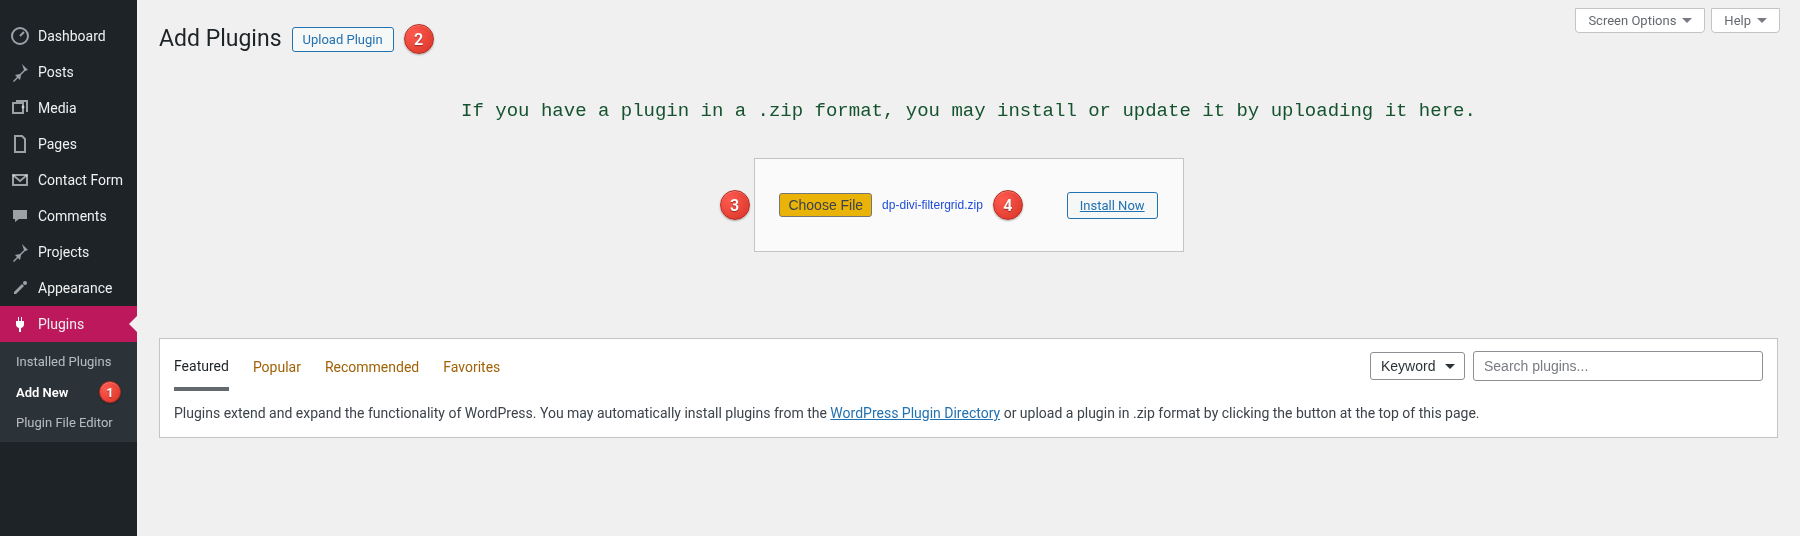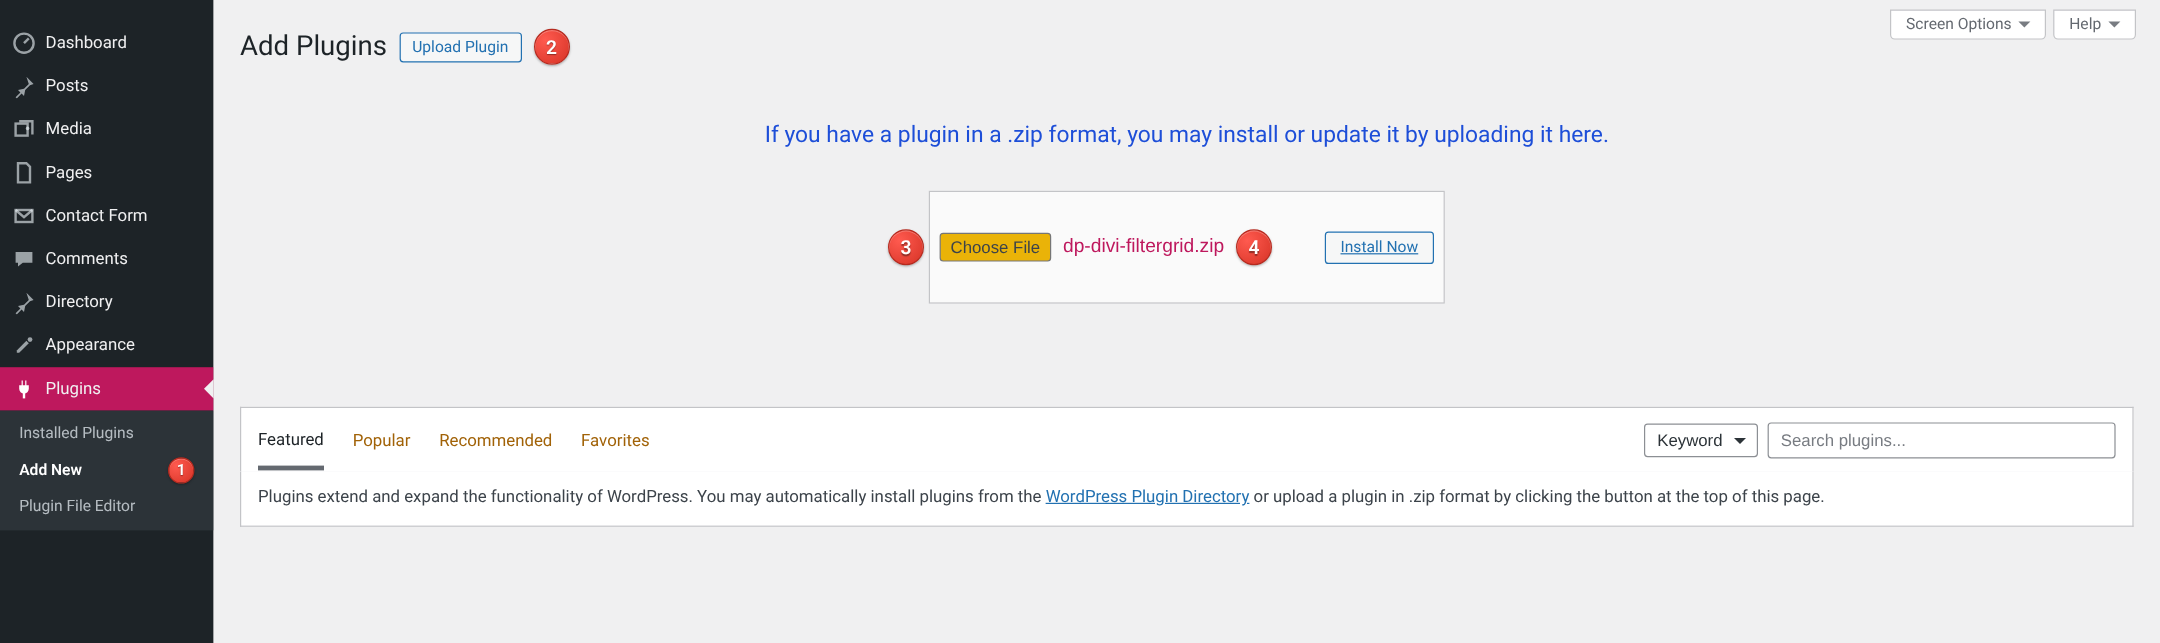--- a/index.html
+++ b/index.html
@@ -9,21 +9,21 @@
     color: #3c434a;
     background: #f0f0f1;
     width: 1800px;
     height: 536px;
     overflow: hidden;
     display: flex;
   }
 
   
   .sidebar {
-    width: 178px;
+    width: 137px;
     background: #1d2327;
     color: #f0f0f1;
     flex-shrink: 0;
     height: 100%;
     position: relative;
   }
   .sidebar .spacer-top { height: 18px; }
   .menu-item {
     display: flex;
     align-items: center;
@@ -134,22 +134,23 @@
   }
 
   .upload-area-wrap {
     display: flex;
     flex-direction: column;
     align-items: center;
     margin-top: 46px;
   }
   .upload-msg {
     font-size: 19px;
-    color: #1d4ed8;
+    color: #14532d;
     text-align: center;
+    font-family: Liberation Mono, monospace;
   }
   .upload-box {
     margin-top: 36px;
     border: 1px solid #c3c4c7;
     background: #fafafa;
     width: 430px;
     height: 94px;
     display: flex;
     align-items: center;
     justify-content: center;
@@ -159,22 +160,22 @@
   .choose-file-btn {
     font-size: 14px;
     background: #eab308;
     border: 1px solid #767676;
     border-radius: 3px;
     padding: 3px 8px;
     cursor: pointer;
     font-family: Arial, sans-serif;
   }
   .filename {
-    font-size: 16px;
-    color: #be185d;
+    font-size: 12px;
+    color: #1d4ed8;
     font-family: Arial, sans-serif;
   }
   .install-now-btn {
     border: 1px solid #2271b1;
     color: #2271b1;
     background: #f6f7f7;
     padding: 5px 12px;
     font-size: 13px;
     border-radius: 3px;
     cursor: pointer;
@@ -354,21 +355,21 @@
     </span>
     <span class="label">Comments</span>
   </div>
 
   <div class="menu-item">
     <span class="icon">
       <svg width="20" height="20" viewBox="0 0 20 20" fill="currentColor">
           <path d="M12 2l6 6-3 1-4 4-1 5-2-2-4 4-1-1 4-4-2-2 5-1 4-4z"></path>
         </svg>
     </span>
-    <span class="label">Directory</span>
+    <span class="label">Projects</span>
   </div>
 
   <div class="menu-item">
     <span class="icon">
       <svg width="20" height="20" viewBox="0 0 20 20" fill="currentColor">
           <path d="M4 14l8-8 2 2-8 8H4z"></path>
           <circle cx="15" cy="5" r="2"></circle>
         </svg>
     </span>
     <span class="label">Appearance</span>

